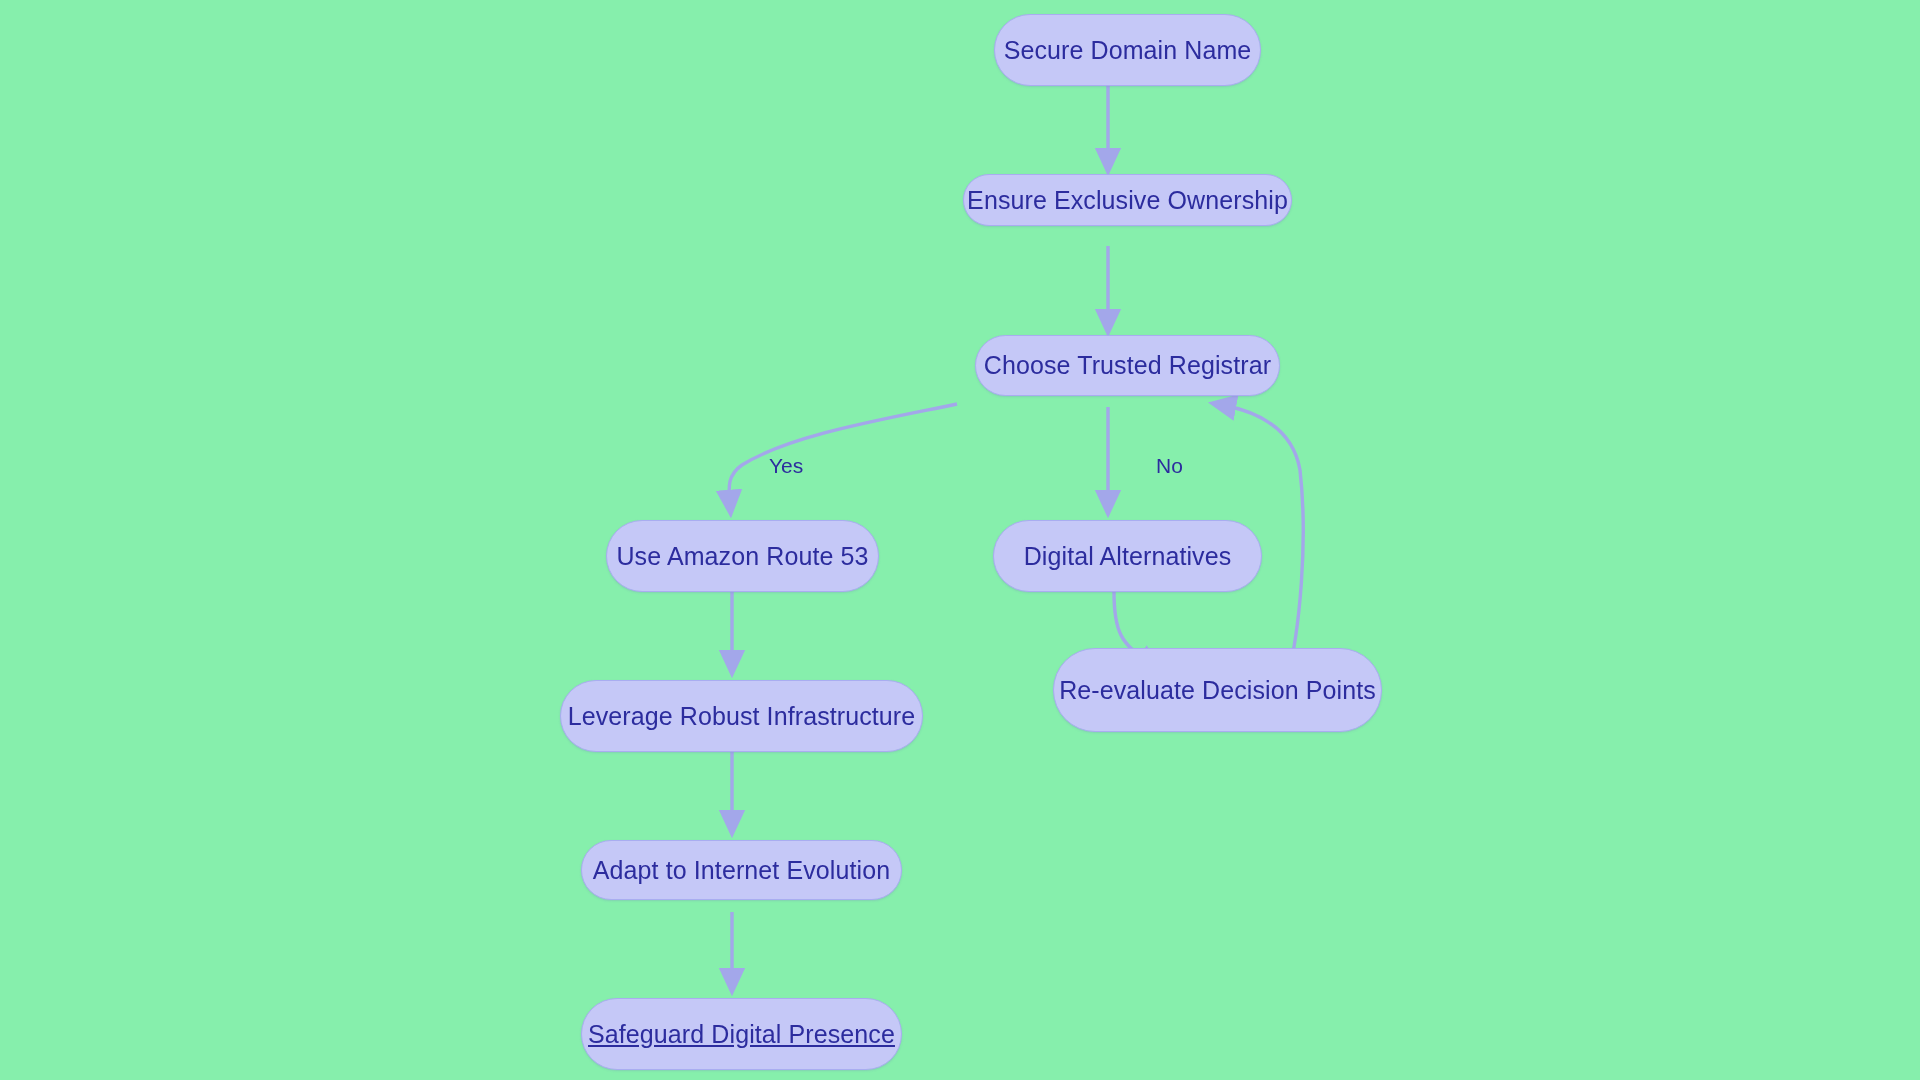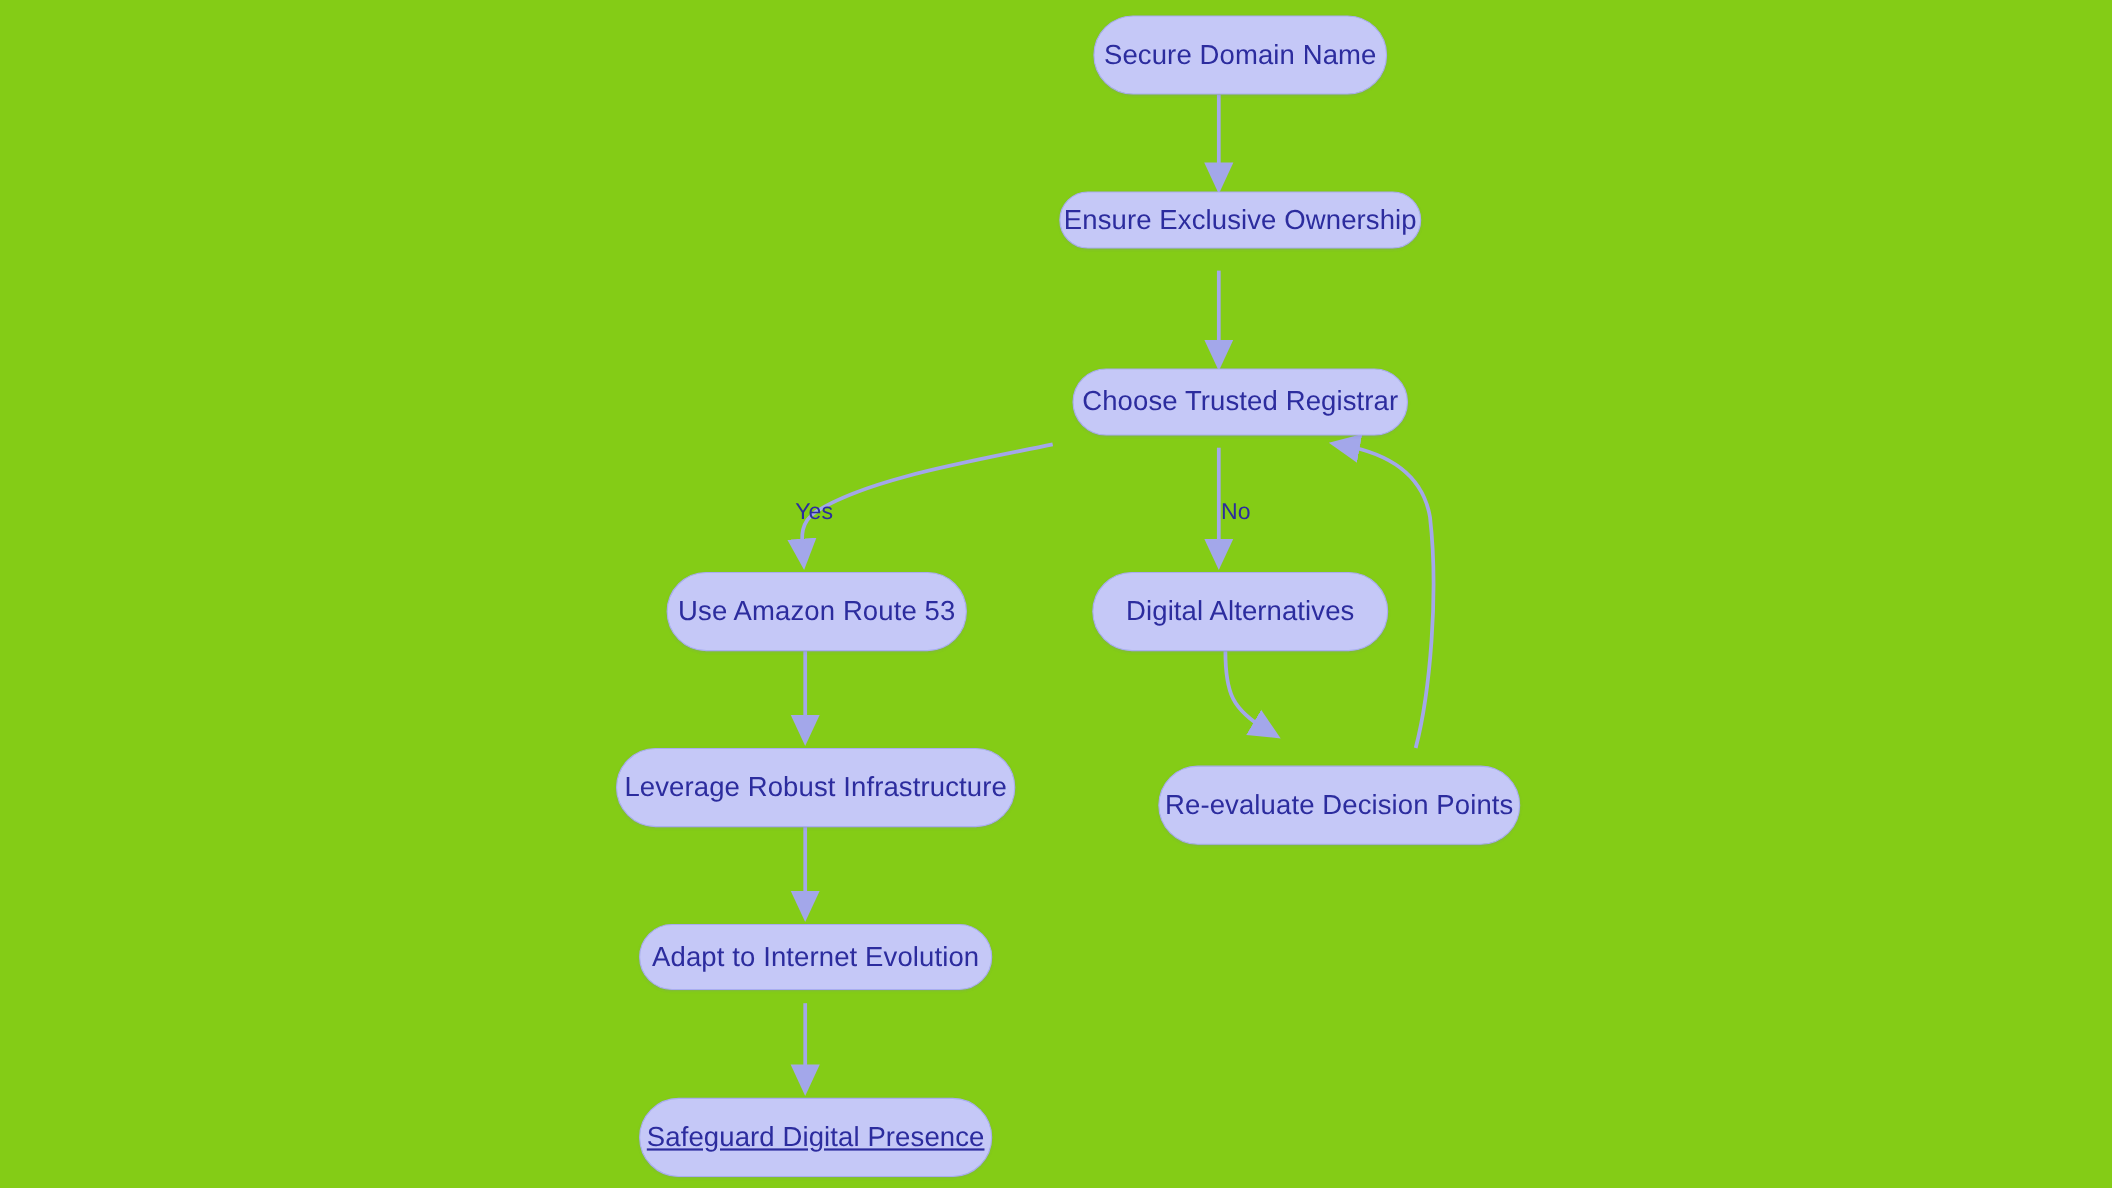--- a/index.html
+++ b/index.html
@@ -9,21 +9,21 @@
     background: #ffffff;
     width: 1920px;
     height: 1080px;
     overflow: hidden;
     font-family: "Liberation Sans", "DejaVu Sans", sans-serif;
   }
   #flow-root {
     position: relative;
     width: 1920px;
     height: 1080px;
-    background: #84cc16;
+    background: #86efac;
   }
   #flow-svg {
     position: absolute;
     top: 0;
     left: 0;
     width: 1920px;
     height: 1080px;
   }
   .fc-node {
     position: absolute;
@@ -48,20 +48,21 @@
     padding: 0 6px;
   }
   .edge-label {
     position: absolute;
     color: #2c2c9e;
     font-size: 21px;
     font-family: "Liberation Sans", "DejaVu Sans", sans-serif;
     white-space: nowrap;
     background: transparent;
     line-height: 1;
+    margin-left: 46px;
   }
 </style>
 </head>
 <body>
 
 <div id="flow-root">
 
   <svg id="flow-svg" viewBox="0 0 1920 1080" xmlns="http://www.w3.org/2000/svg">
     <defs>
       <marker id="arrowhead" markerWidth="9" markerHeight="9" refX="4.2" refY="4.5" orient="auto" markerUnits="strokeWidth">
@@ -105,21 +106,21 @@
   </div>
 
   <div class="fc-node" style="left:993px; top:520px; width:269px; height:72px;">
     <span class="fc-node-label">Digital Alternatives</span>
   </div>
 
   <div class="fc-node" style="left:560px; top:680px; width:363px; height:72px;">
     <span class="fc-node-label">Leverage Robust Infrastructure</span>
   </div>
 
-  <div class="fc-node" style="left:1053px; top:696px; width:329px; height:72px;">
+  <div class="fc-node" style="left:1053px; top:648px; width:329px; height:84px;">
     <span class="fc-node-label">Re-evaluate Decision Points</span>
   </div>
 
   <div class="fc-node" style="left:581px; top:840px; width:321px; height:60px;">
     <span class="fc-node-label">Adapt to Internet Evolution</span>
   </div>
 
   <div class="fc-node" style="left:581px; top:998px; width:321px; height:72px;text-decoration:underline;">
     <span class="fc-node-label">Safeguard Digital Presence</span>
   </div>

